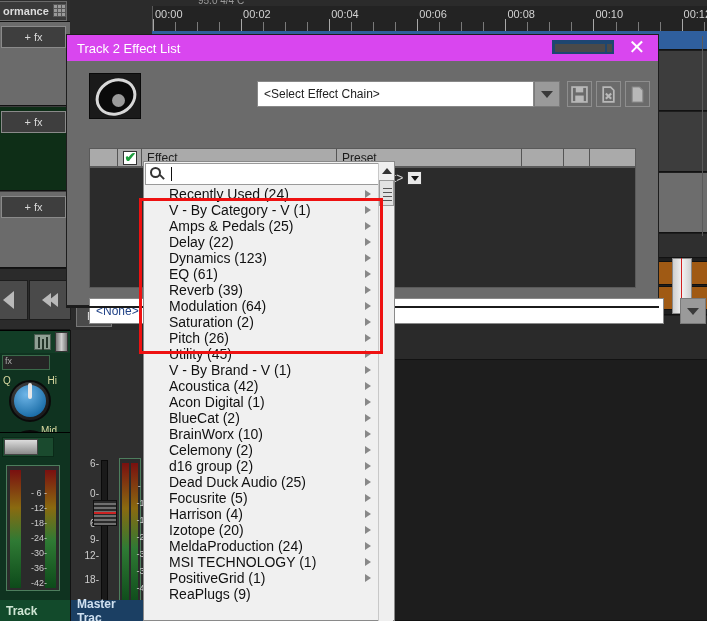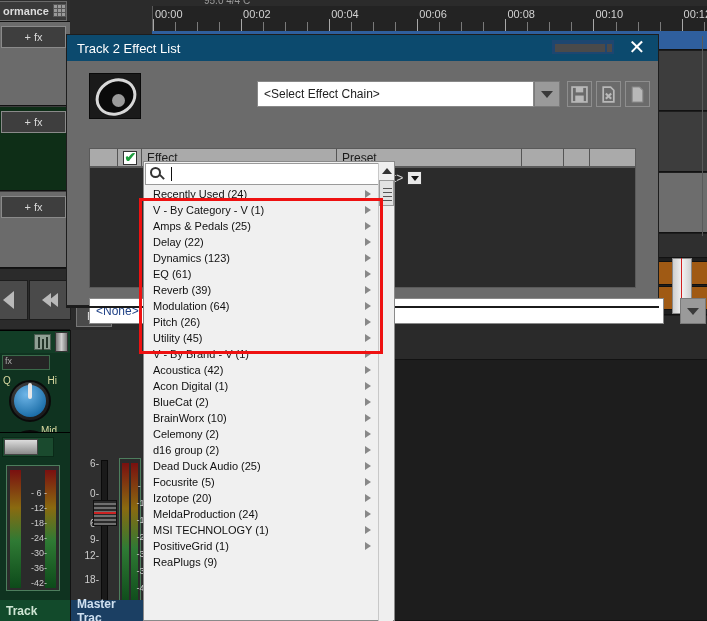--- a/index.html
+++ b/index.html
@@ -95,42 +95,42 @@
                  background:repeating-linear-gradient(180deg,#2a2a2a 0 2px,#6f6f6f 2px 4px);
                  border:1px solid #111; }
   .fader-thumb::after { content:""; position:absolute; left:0; top:11px; width:22px; height:2px; background:#cc2222; }
   .fader-scale { position:absolute; left:4px; top:128px; color:#cfcfcf; font-size:10px; }
   .fader-scale div { position:absolute; text-align:right; width:24px; }
   .master-label { position:absolute; left:0; bottom:0; width:72px; height:21px;
                   background:#1b3f63; color:#cfe0f0; font-size:12px; font-weight:bold;
                   display:flex; align-items:center; padding-left:6px; }
 
   
-  .tl-top { position:absolute; left:152px; top:0; right:0; height:6px; background:#2b2b2b;
+  .tl-top { position:absolute; left:146px; top:0; right:0; height:6px; background:#2b2b2b;
             color:#8d8d8d; font-size:10px; }
   .tl-tempo { position:absolute; left:52px; top:-5px; color:#9a9a9a; font-size:10px; white-space:nowrap; }
   .ruler { position:absolute; left:152px; top:6px; right:0; height:25px; background:#232323;
            border-left:1px solid #5a5a5a; }
   .ruler .tick { position:absolute; top:16px; width:1px; height:9px; background:#7a7a7a; }
   .ruler .tick.maj { top:13px; height:12px; background:#a8a8a8; }
   .ruler .lbl { position:absolute; top:2px; color:#d2d2d2; font-size:11px; }
   .ruler-bar { position:absolute; left:152px; top:31px; right:0; height:5px; background:#2f5f9e; }
 
   .arrange { position:absolute; left:152px; top:36px; right:0; bottom:0; background:#1d1d1d; }
   .trk { position:absolute; left:0; right:0; background:#3d3d3d; border-bottom:1px solid #121212; }
   .trk.sel { background:#2f5f9e; }
   .trk-line { position:absolute; top:0; bottom:0; width:1px; background:#161616; }
   .media-item { position:absolute; border:1px solid #111; }
   .cursor-line { position:absolute; width:1px; background:#d0d0d0; }
 
   
   .dlg { position:absolute; left:66px; top:34px; width:593px; height:272px;
          background:#6b6b6b; border:1px solid #1d1d1d; }
   .dlg-title { position:absolute; left:0; top:0; width:591px; height:26px;
-               background:#0c4a6e; color:#ffffff; font-size:13px;
+               background:#d946ef; color:#ffffff; font-size:13px;
                display:flex; align-items:center; padding-left:10px; }
   .dlg-min { position:absolute; right:44px; top:5px; width:62px; height:14px;
              background:#1e4670; border:1px solid #1e4670; }
   .dlg-min i { position:absolute; left:2px; top:3px; width:50px; height:8px; background:#4a4a4a; }
   .dlg-min i.b { left:54px; width:5px; }
   .dlg-close { position:absolute; right:10px; top:2px; width:22px; height:22px;
                color:#fff; font-size:20px; line-height:20px; text-align:center; font-weight:300; }
 
   .dlg-body { position:absolute; left:0; top:26px; width:591px; bottom:0; background:#6b6b6b; }
   .logo { position:absolute; left:22px; top:12px; width:52px; height:46px;
@@ -192,21 +192,21 @@
   .sc-up { position:absolute; left:0; top:0; width:15px; height:16px; background:#efefef;
            display:flex; align-items:center; justify-content:center; }
   .sc-up .ch { width:0;height:0;border-left:5px solid transparent;border-right:5px solid transparent;
                border-bottom:6px solid #333; }
   .sc-thumb { position:absolute; left:0; top:17px; width:15px; height:26px;
               background:#e2e2e2; border:1px solid #9a9a9a; }
   .sc-thumb i { position:absolute; left:3px; width:9px; height:1px; background:#555; }
 
   .menu-list { position:absolute; left:1px; top:24px; width:234px; bottom:0; overflow:hidden; }
   .mi { position:relative; height:16px; display:flex; align-items:center;
-        padding-left:8px; color:#111; font-size:11px; white-space:nowrap; }
+        padding-left:24px; color:#111; font-size:14px; white-space:nowrap; }
   .mi .sub { position:absolute; right:8px; top:4px; width:0;height:0;
              border-top:4px solid transparent;border-bottom:4px solid transparent;
              border-left:6px solid #888; }
 
   .red-box { position:absolute; left:139px; top:198px; width:244px; height:156px;
              border:3px solid #ee1111; pointer-events:none; }
 
   .dlg-shadow { position:absolute; left:66px; top:306px; width:593px; height:2px; background:#1b1b1b; }
 </style>
 </head>
@@ -505,20 +505,24 @@
         </div>
         <div class="mi">
           <span>Reverb (39)</span>
           <span class="sub"></span>
         </div>
         <div class="mi">
           <span>Modulation (64)</span>
           <span class="sub"></span>
         </div>
         <div class="mi">
+          <span>Saturation (2)</span>
+          <span class="sub"></span>
+        </div>
+        <div class="mi">
           <span>Pitch (26)</span>
           <span class="sub"></span>
         </div>
         <div class="mi">
           <span>Utility (45)</span>
           <span class="sub"></span>
         </div>
         <div class="mi">
           <span>V - By Brand - V (1)</span>
           <span class="sub"></span>
@@ -546,20 +550,24 @@
         <div class="mi">
           <span>d16 group (2)</span>
           <span class="sub"></span>
         </div>
         <div class="mi">
           <span>Dead Duck Audio (25)</span>
           <span class="sub"></span>
         </div>
         <div class="mi">
           <span>Focusrite (5)</span>
+          <span class="sub"></span>
+        </div>
+        <div class="mi">
+          <span>Harrison (4)</span>
           <span class="sub"></span>
         </div>
         <div class="mi">
           <span>Izotope (20)</span>
           <span class="sub"></span>
         </div>
         <div class="mi">
           <span>MeldaProduction (24)</span>
           <span class="sub"></span>
         </div>

